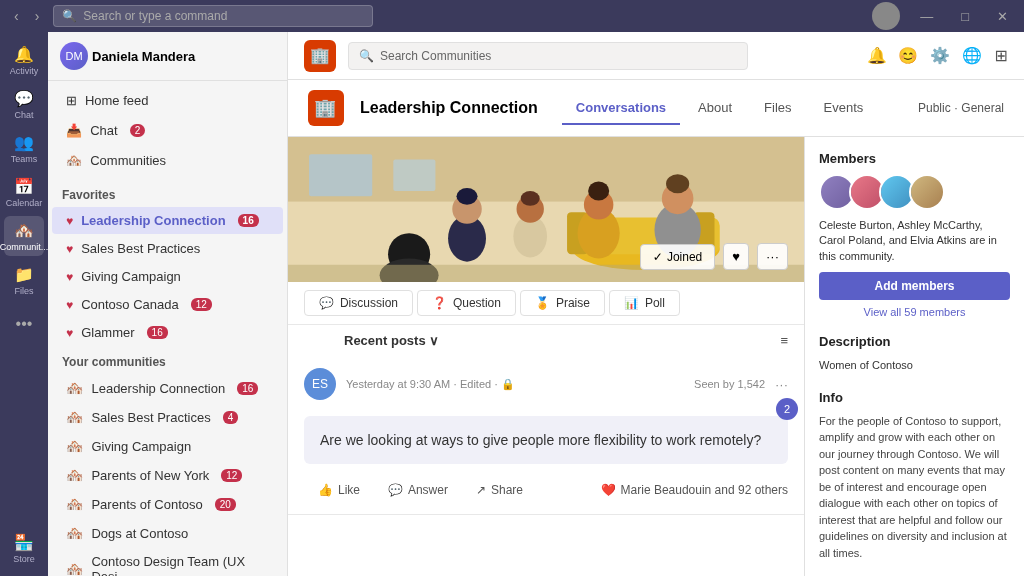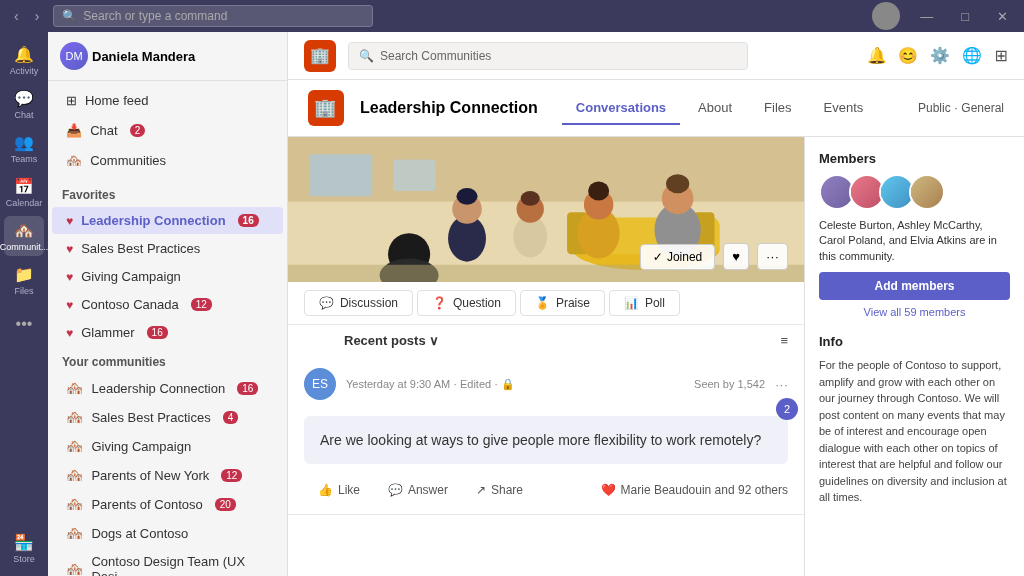--- a/index.html
+++ b/index.html
@@ -440,20 +440,24 @@
               <div class="member-avatar-img" style="background: linear-gradient(135deg,#d0b880,#a88050);"></div>
             </div>
           </div>
           <div class="member-names">
             <span>Celeste Burton, Ashley McCarthy, Carol Poland, and Elvia Atkins are in this community.</span>
           </div>
           <button class="add-members-btn">Add members</button>
           <div class="view-all">View all 59 members</div>
         </div>
 
+        <div class="panel-section">
+          <div class="panel-title">Description</div>
+          <div class="panel-desc">Women of Contoso</div>
+        </div>
 
         <div class="panel-section">
           <div class="panel-title">Info</div>
           <div class="panel-info-text">For the people of Contoso to support, amplify and grow with each other on our journey through Contoso. We will post content on many events that may be of interest and encourage open dialogue with each other on topics of interest that are helpful and follow our guidelines on diversity and inclusion at all times.</div>
         </div>
 
       </div>
     </div>
   </div>
 </div>

